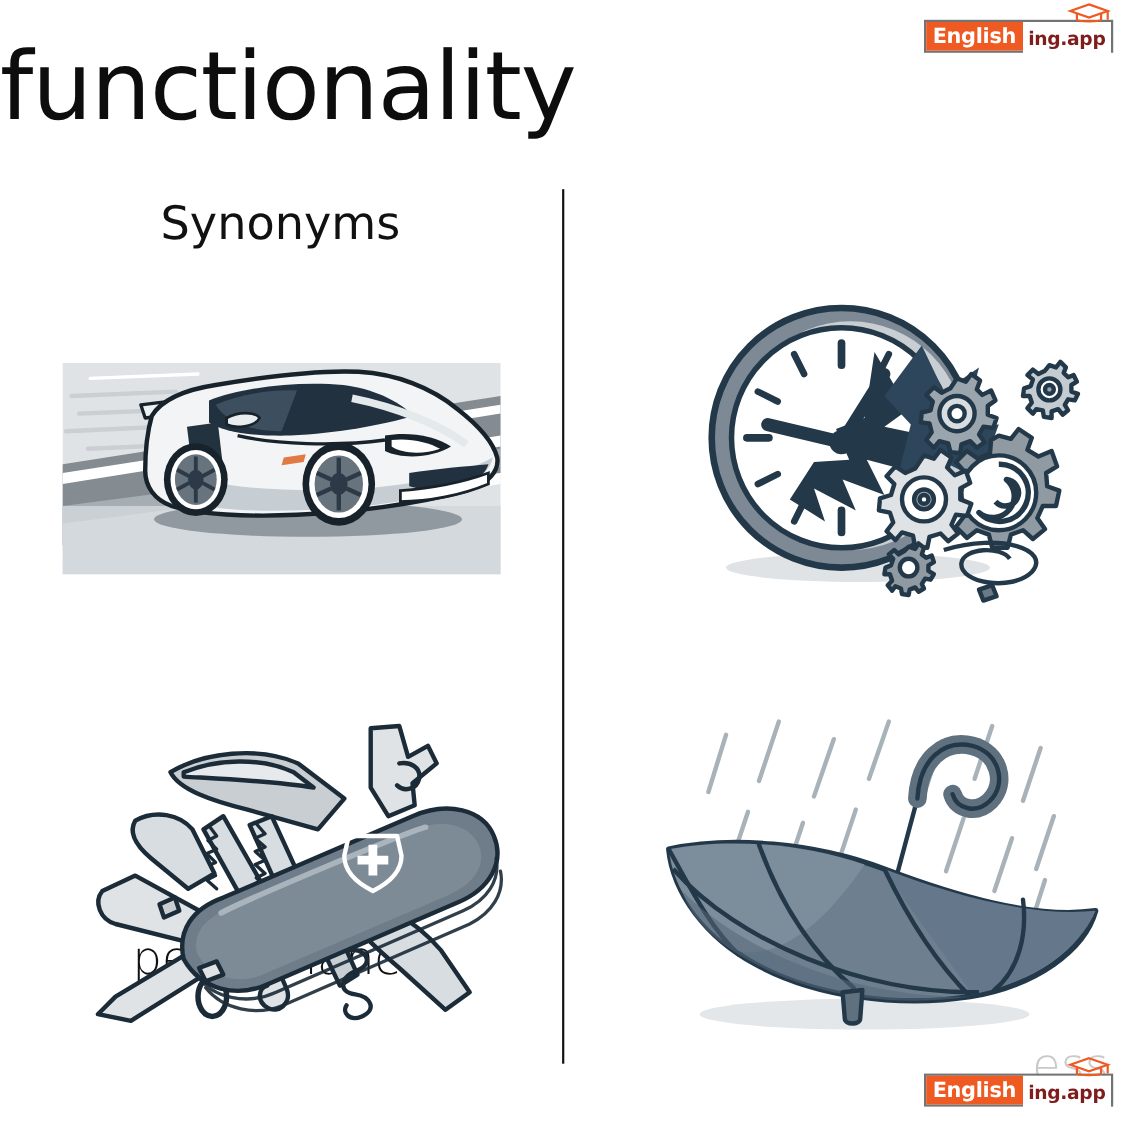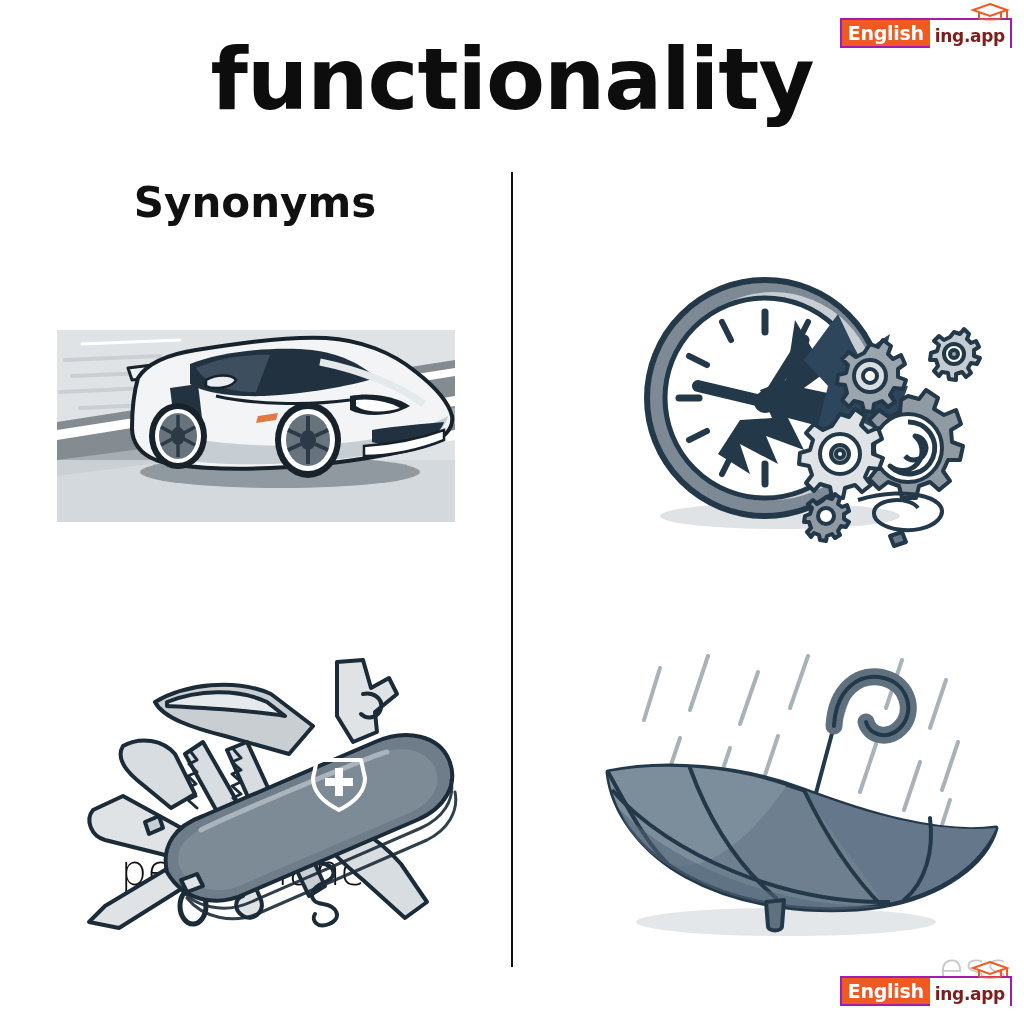--- a/index.html
+++ b/index.html
@@ -3,28 +3,28 @@
 <meta charset="utf-8">
 <style>
   html,body{margin:0;padding:0;background:#fff;}
   body{width:1024px;height:1024px;position:relative;overflow:hidden;
        font-family:"DejaVu Sans","Liberation Sans",sans-serif;color:#111;}
 
   .page{position:absolute;inset:0;background:#ffffff;}
 
   
   .title{
-    position:absolute;left:0;top:34px;width:1024px;text-align:center;
-    font-size:86px;font-weight:700;letter-spacing:-1px;color:#0d0d0d;
+    position:absolute;left:0;top:34px;width:1024px;text-align:left;
+    font-size:86px;font-weight:400;letter-spacing:-1px;color:#0d0d0d;
     line-height:1.05;
   }
 
   
   .col-head{
-    position:absolute;top:182px;font-size:42px;font-weight:700;color:#111;
+    position:absolute;top:182px;font-size:42px;font-weight:400;color:#111;
     text-align:center;line-height:1;
   }
   .col-head.syn{left:20px;width:470px;}
   .col-head.ant{left:530px;width:470px;}
 
   
   .divider{
     position:absolute;left:511px;top:172px;width:2px;height:795px;
     background:#111;
   }
@@ -45,21 +45,21 @@
   .cap-tl{top:550px;}
   .cap-tr{top:550px;}
 
   
   .wm{
     position:absolute;display:flex;align-items:center;
     height:30px;
   }
   .wm-top{right:12px;top:18px;}
   .wm-bot{right:12px;top:976px;}
-  .wm-box{display:flex;align-items:stretch;border:2px solid #a21caf;height:30px;box-sizing:border-box;}
+  .wm-box{display:flex;align-items:stretch;border:2px solid #737373;height:30px;box-sizing:border-box;}
   .wm-a{background:#ef5a22;color:#fff;font-size:19px;font-weight:700;
         padding:0 6px;display:flex;align-items:center;letter-spacing:-.3px;
         font-family:"DejaVu Sans","Liberation Sans",sans-serif;}
   .wm-b{background:#fff;color:#7f1d1d;font-size:17px;font-weight:700;
         padding:16px 5px;display:flex;align-items:center;letter-spacing:-.3px;}
   .wm-cap{position:absolute;right:2px;top:-16px;width:40px;height:20px;}
 
   
   .ghost{
     position:absolute;right:16px;top:944px;font-size:42px;font-weight:300;

